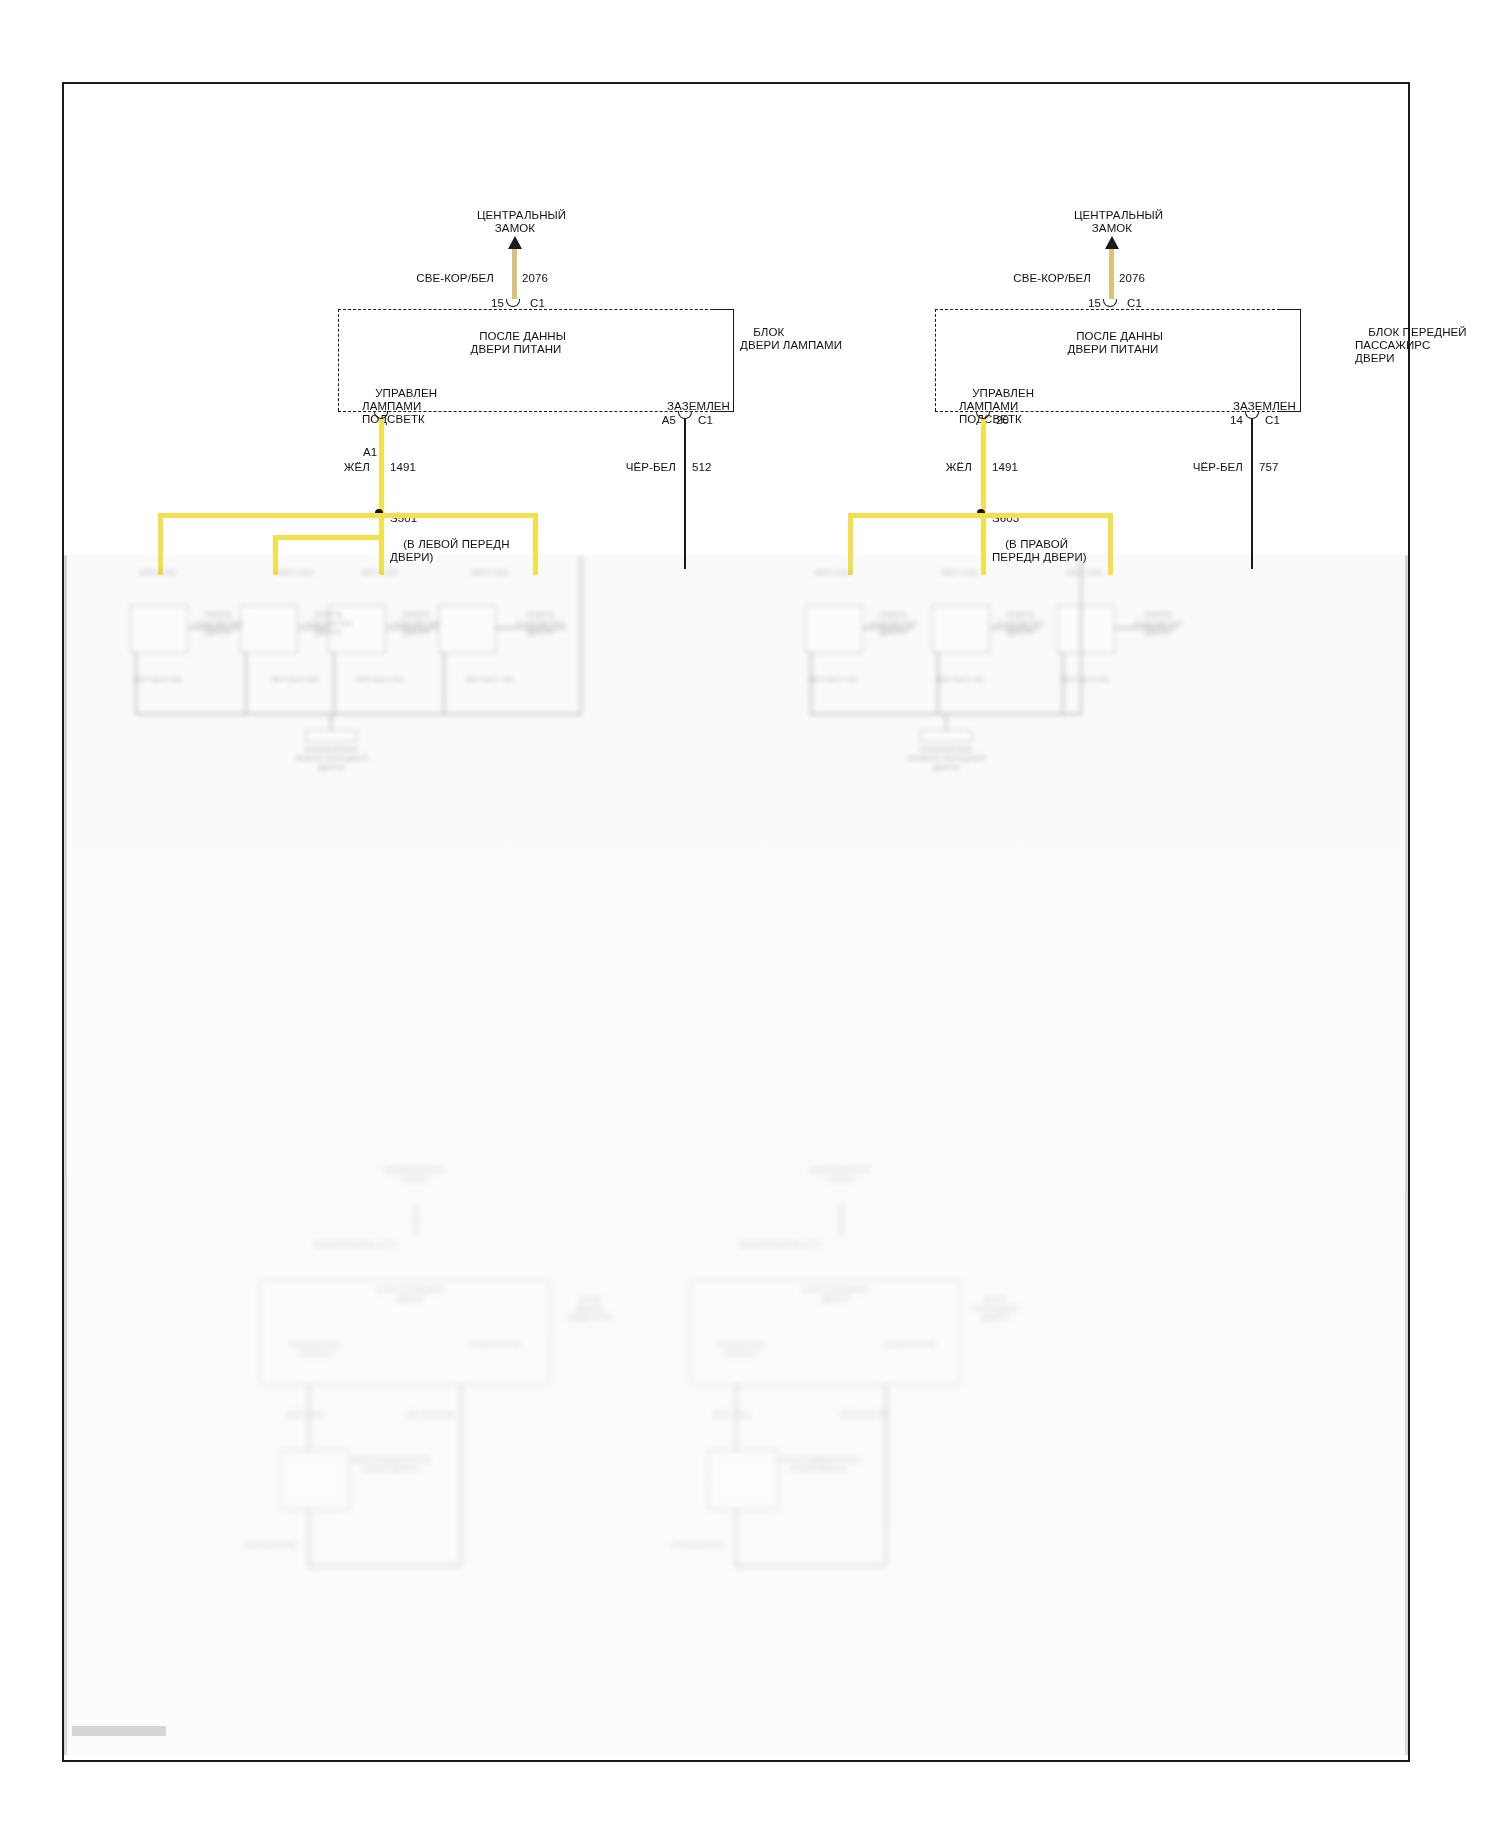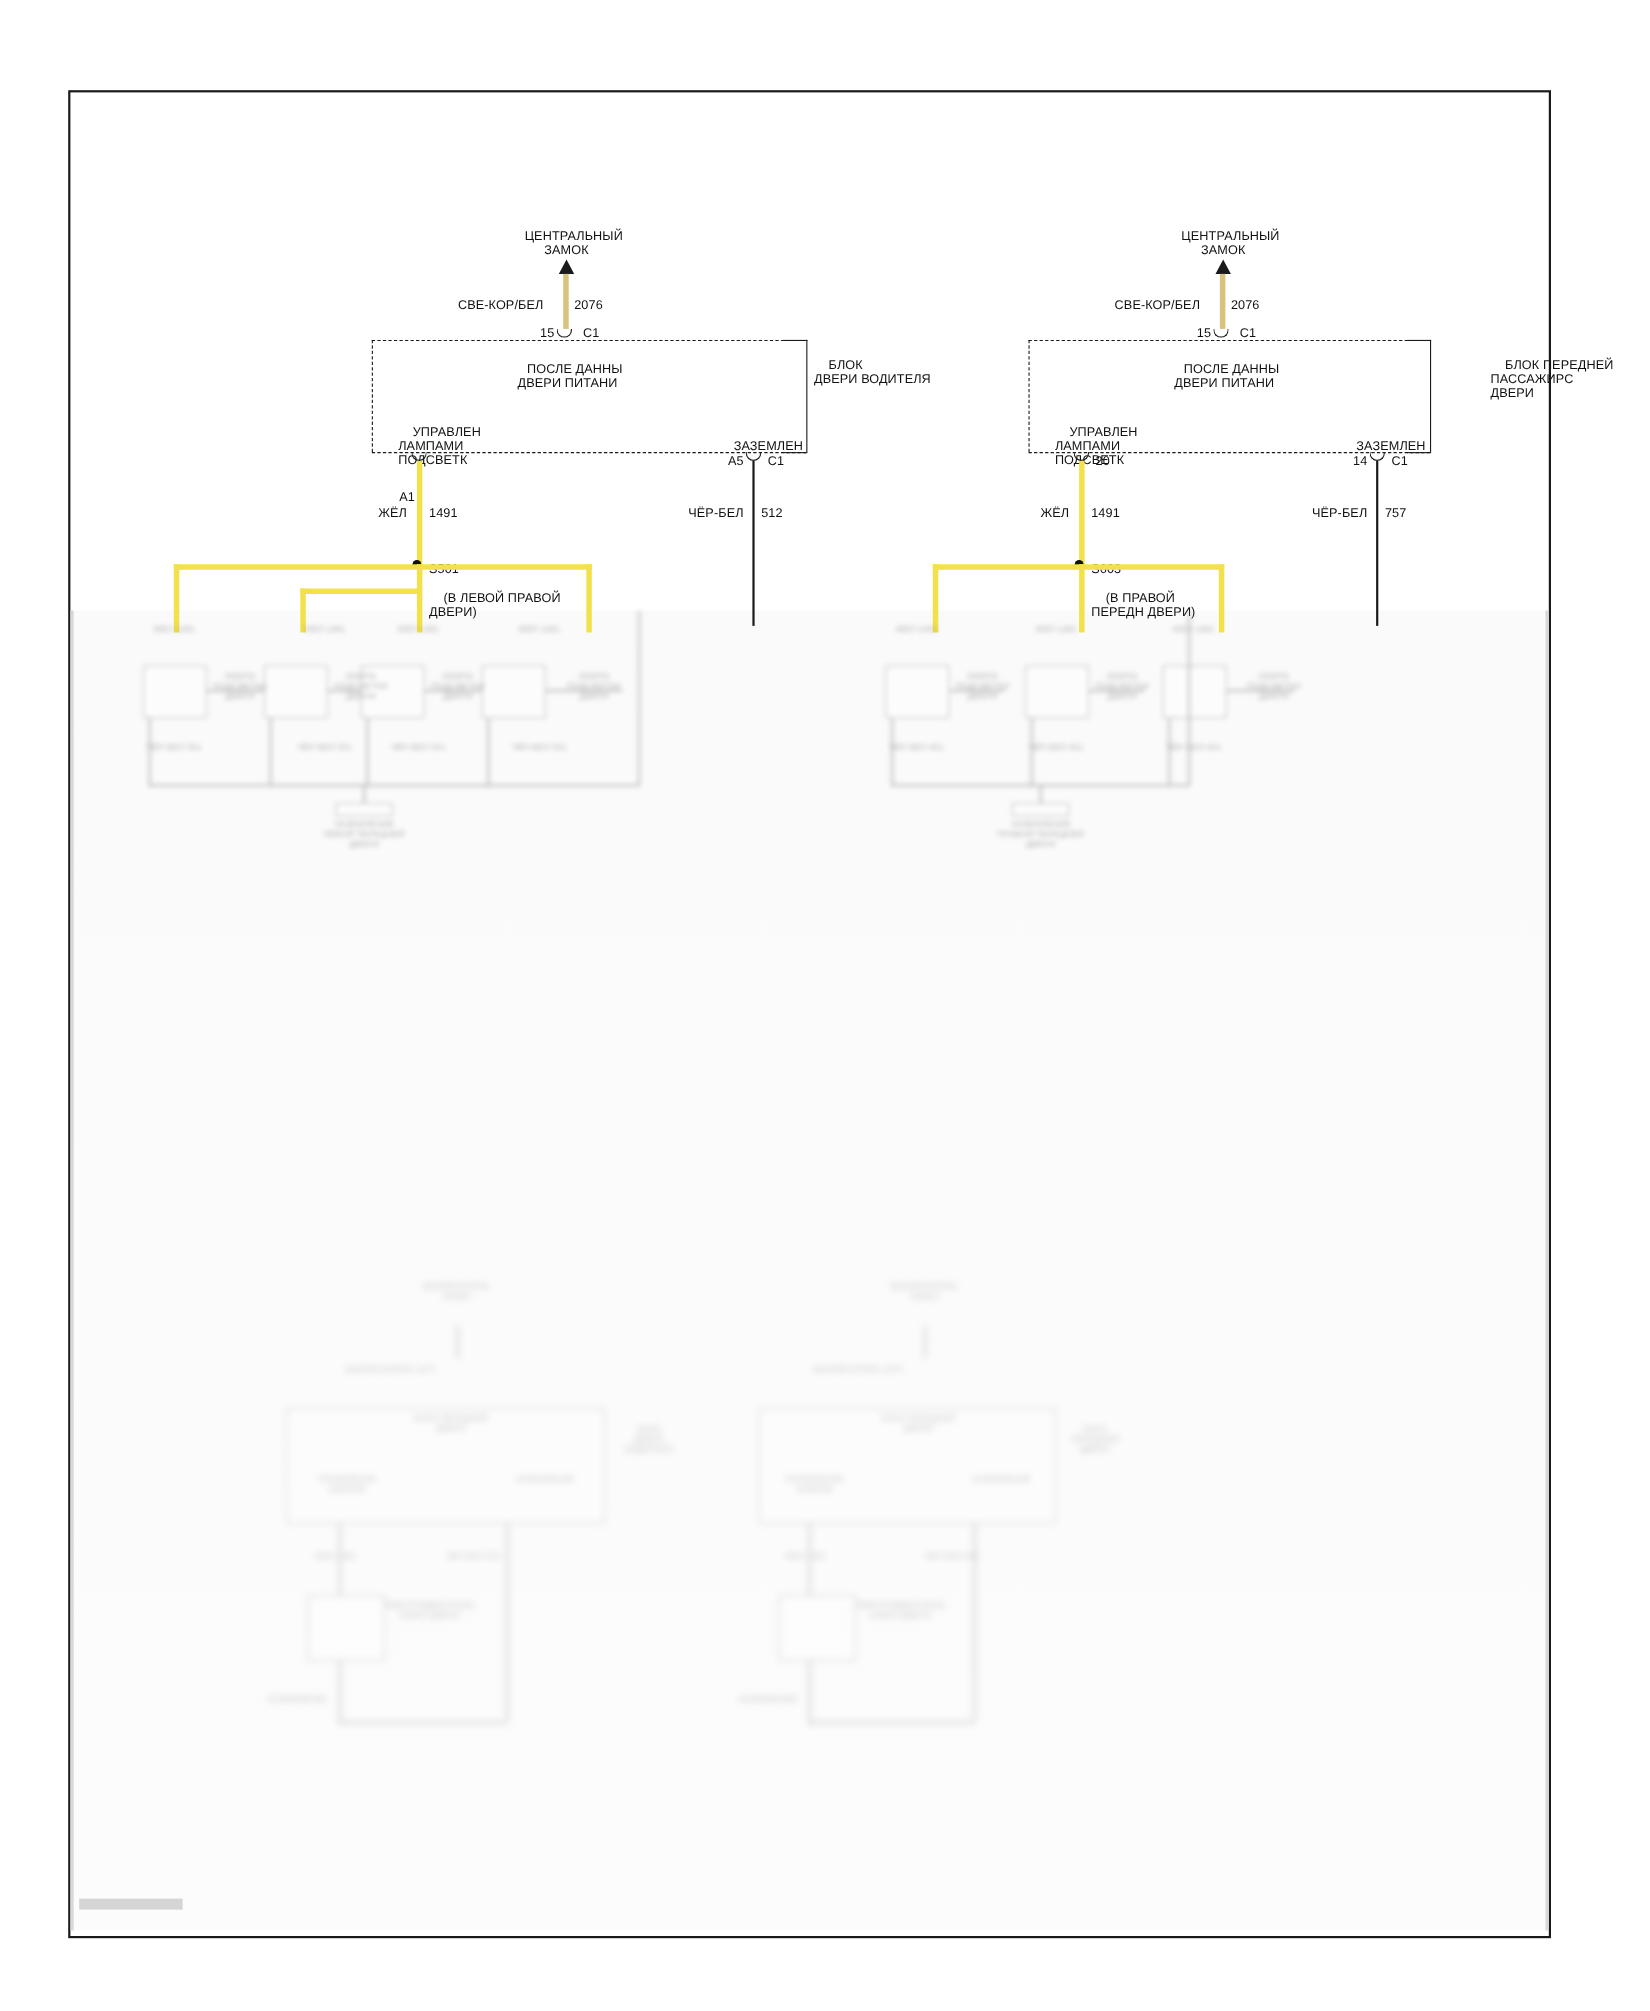--- a/index.html
+++ b/index.html
@@ -179,21 +179,21 @@
   <div class="sline v" style="left:733px; top:309px; height:102px;"></div>
   <div class="sline h" style="left:712px; top:309px; width:22px;"></div>
   <div class="sline h" style="left:712px; top:411px; width:22px;"></div>
 
   <div class="txt center" style="left:516px; top:317px; width:200px;">
     <span style="white-space:pre-line;">ПОСЛЕ ДАННЫ
 ДВЕРИ ПИТАНИ</span>
   </div>
   <div class="txt" style="left:740px; top:313px;">
     <span style="white-space:pre-line;">БЛОК
-ДВЕРИ ВОДИТЕЛЯ</span>
+ДВЕРИ ЛАМПАМИ</span>
   </div>
 
   <div class="txt" style="left:362px; top:374px;">
     <span style="white-space:pre-line;">УПРАВЛЕН
 ЛАМПАМИ
 ПОДСВЕТК</span>
   </div>
   <div class="txt right" style="left:730px; top:400px;">ЗАЗЕМЛЕН</div>
 
   <div class="txt" style="left:363px; top:414px;margin-top:32px;">A1</div>
@@ -207,21 +207,21 @@
   <div class="txt right" style="left:370px; top:461px;">ЖЁЛ</div>
   <div class="txt" style="left:390px; top:461px;">1491</div>
 
   <div class="wire v" style="left:684px; top:419px; height:150px;"></div>
   <div class="txt right" style="left:676px; top:461px;">ЧЁР-БЕЛ</div>
   <div class="txt" style="left:692px; top:461px;">512</div>
 
   <div class="dot" style="left:375px; top:509px;"></div>
   <div class="txt" style="left:390px; top:512px;">S501</div>
   <div class="txt" style="left:390px; top:525px;">
-    <span style="white-space:pre-line;">(В ЛЕВОЙ ПРАВОЙ
+    <span style="white-space:pre-line;">(В ЛЕВОЙ ПЕРЕДН
 ДВЕРИ)</span>
   </div>
 
   <div class="wire-y h" style="left:158px; top:513px; width:224px;"></div>
   <div class="wire-y h" style="left:379px; top:513px; width:159px;"></div>
   <div class="wire-y v" style="left:158px; top:513px; height:62px;"></div>
   <div class="wire-y v" style="left:273px; top:535px; height:40px;"></div>
   <div class="wire-y h" style="left:273px; top:535px; width:108px;"></div>
   <div class="wire-y v" style="left:379px; top:513px; height:62px;"></div>
   <div class="wire-y v" style="left:533px; top:513px; height:62px;"></div>

